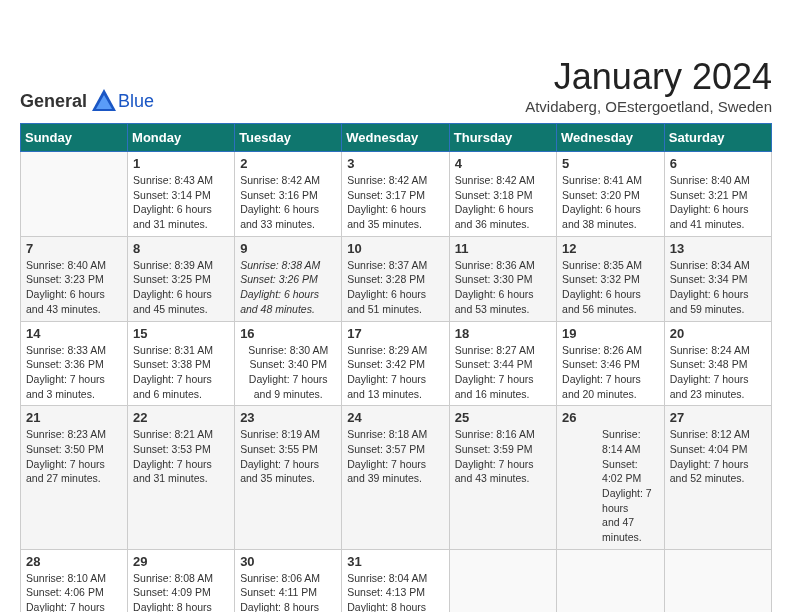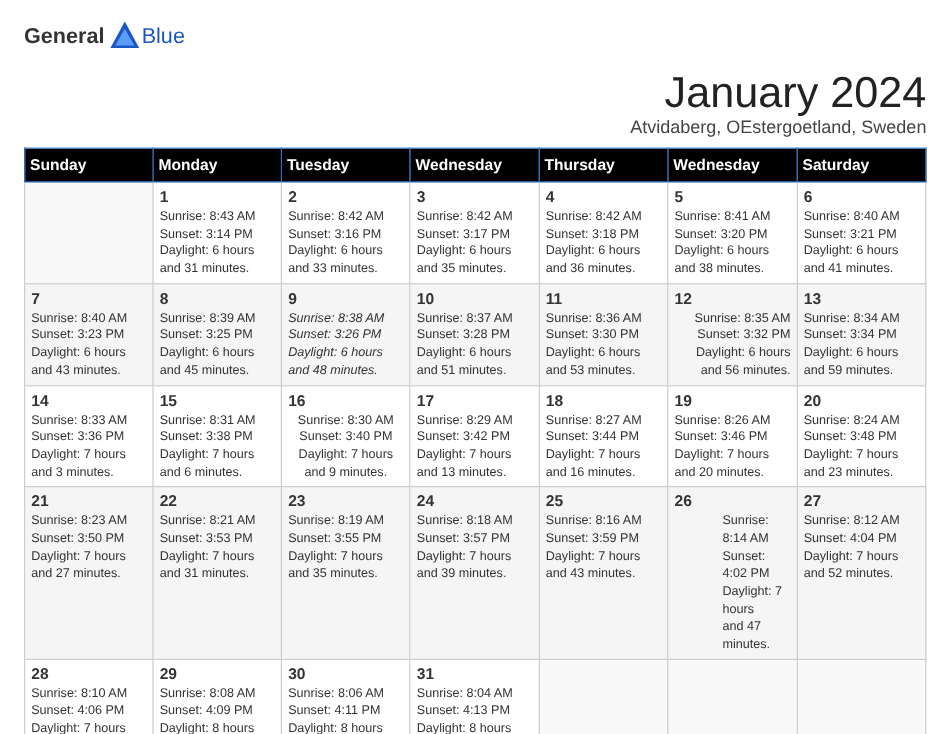--- a/index.html
+++ b/index.html
@@ -6,21 +6,21 @@
     body {
       font-family: Arial, sans-serif;
       background: #fff;
       width: 792px;
       min-height: 612px;
       padding: 16px 20px;
     }
     .header-section {
       display: flex;
       justify-content: space-between;
-      align-items: flex-start;
+      align-items: flex-end;
       margin-bottom: 8px;
     }
     .logo {
       display: flex;
       align-items: center;
     }
     .logo-text-general {
       font-size: 18px;
       font-weight: bold;
       color: #333;
@@ -47,21 +47,21 @@
     .calendar-subtitle {
       font-size: 15px;
       color: #444;
     }
     table {
       width: 100%;
       border-collapse: collapse;
       border: 1px solid #ccc;
     }
     thead tr th {
-      background-color: #000000;
+      background-color: #0f766e;
       color: #fff;
       padding: 6px 4px;
       font-size: 13px;
       font-weight: bold;
       text-align: left;
       border: 1px solid #2c6fbe;
     }
     tbody tr td {
       vertical-align: top;
       border: 1px solid #ccc;
@@ -198,21 +198,21 @@
         </td>
         <td>
           <span class="day-number">11</span>
           <div class="day-info" style="white-space: pre-line;">Sunrise: 8:36 AM
 Sunset: 3:30 PM
 Daylight: 6 hours
 and 53 minutes.</div>
         </td>
         <td>
           <span class="day-number">12</span>
-          <div class="day-info" style="white-space: pre-line; text-align: right;">Sunrise: 8:35 AM
+          <div class="day-info" style="white-space: pre-line;">Sunrise: 8:35 AM
 Sunset: 3:32 PM
 Daylight: 6 hours
 and 56 minutes.</div>
         </td>
         <td>
           <span class="day-number">13</span>
           <div class="day-info" style="white-space: pre-line;">Sunrise: 8:34 AM
 Sunset: 3:34 PM
 Daylight: 6 hours
 and 59 minutes.</div>

